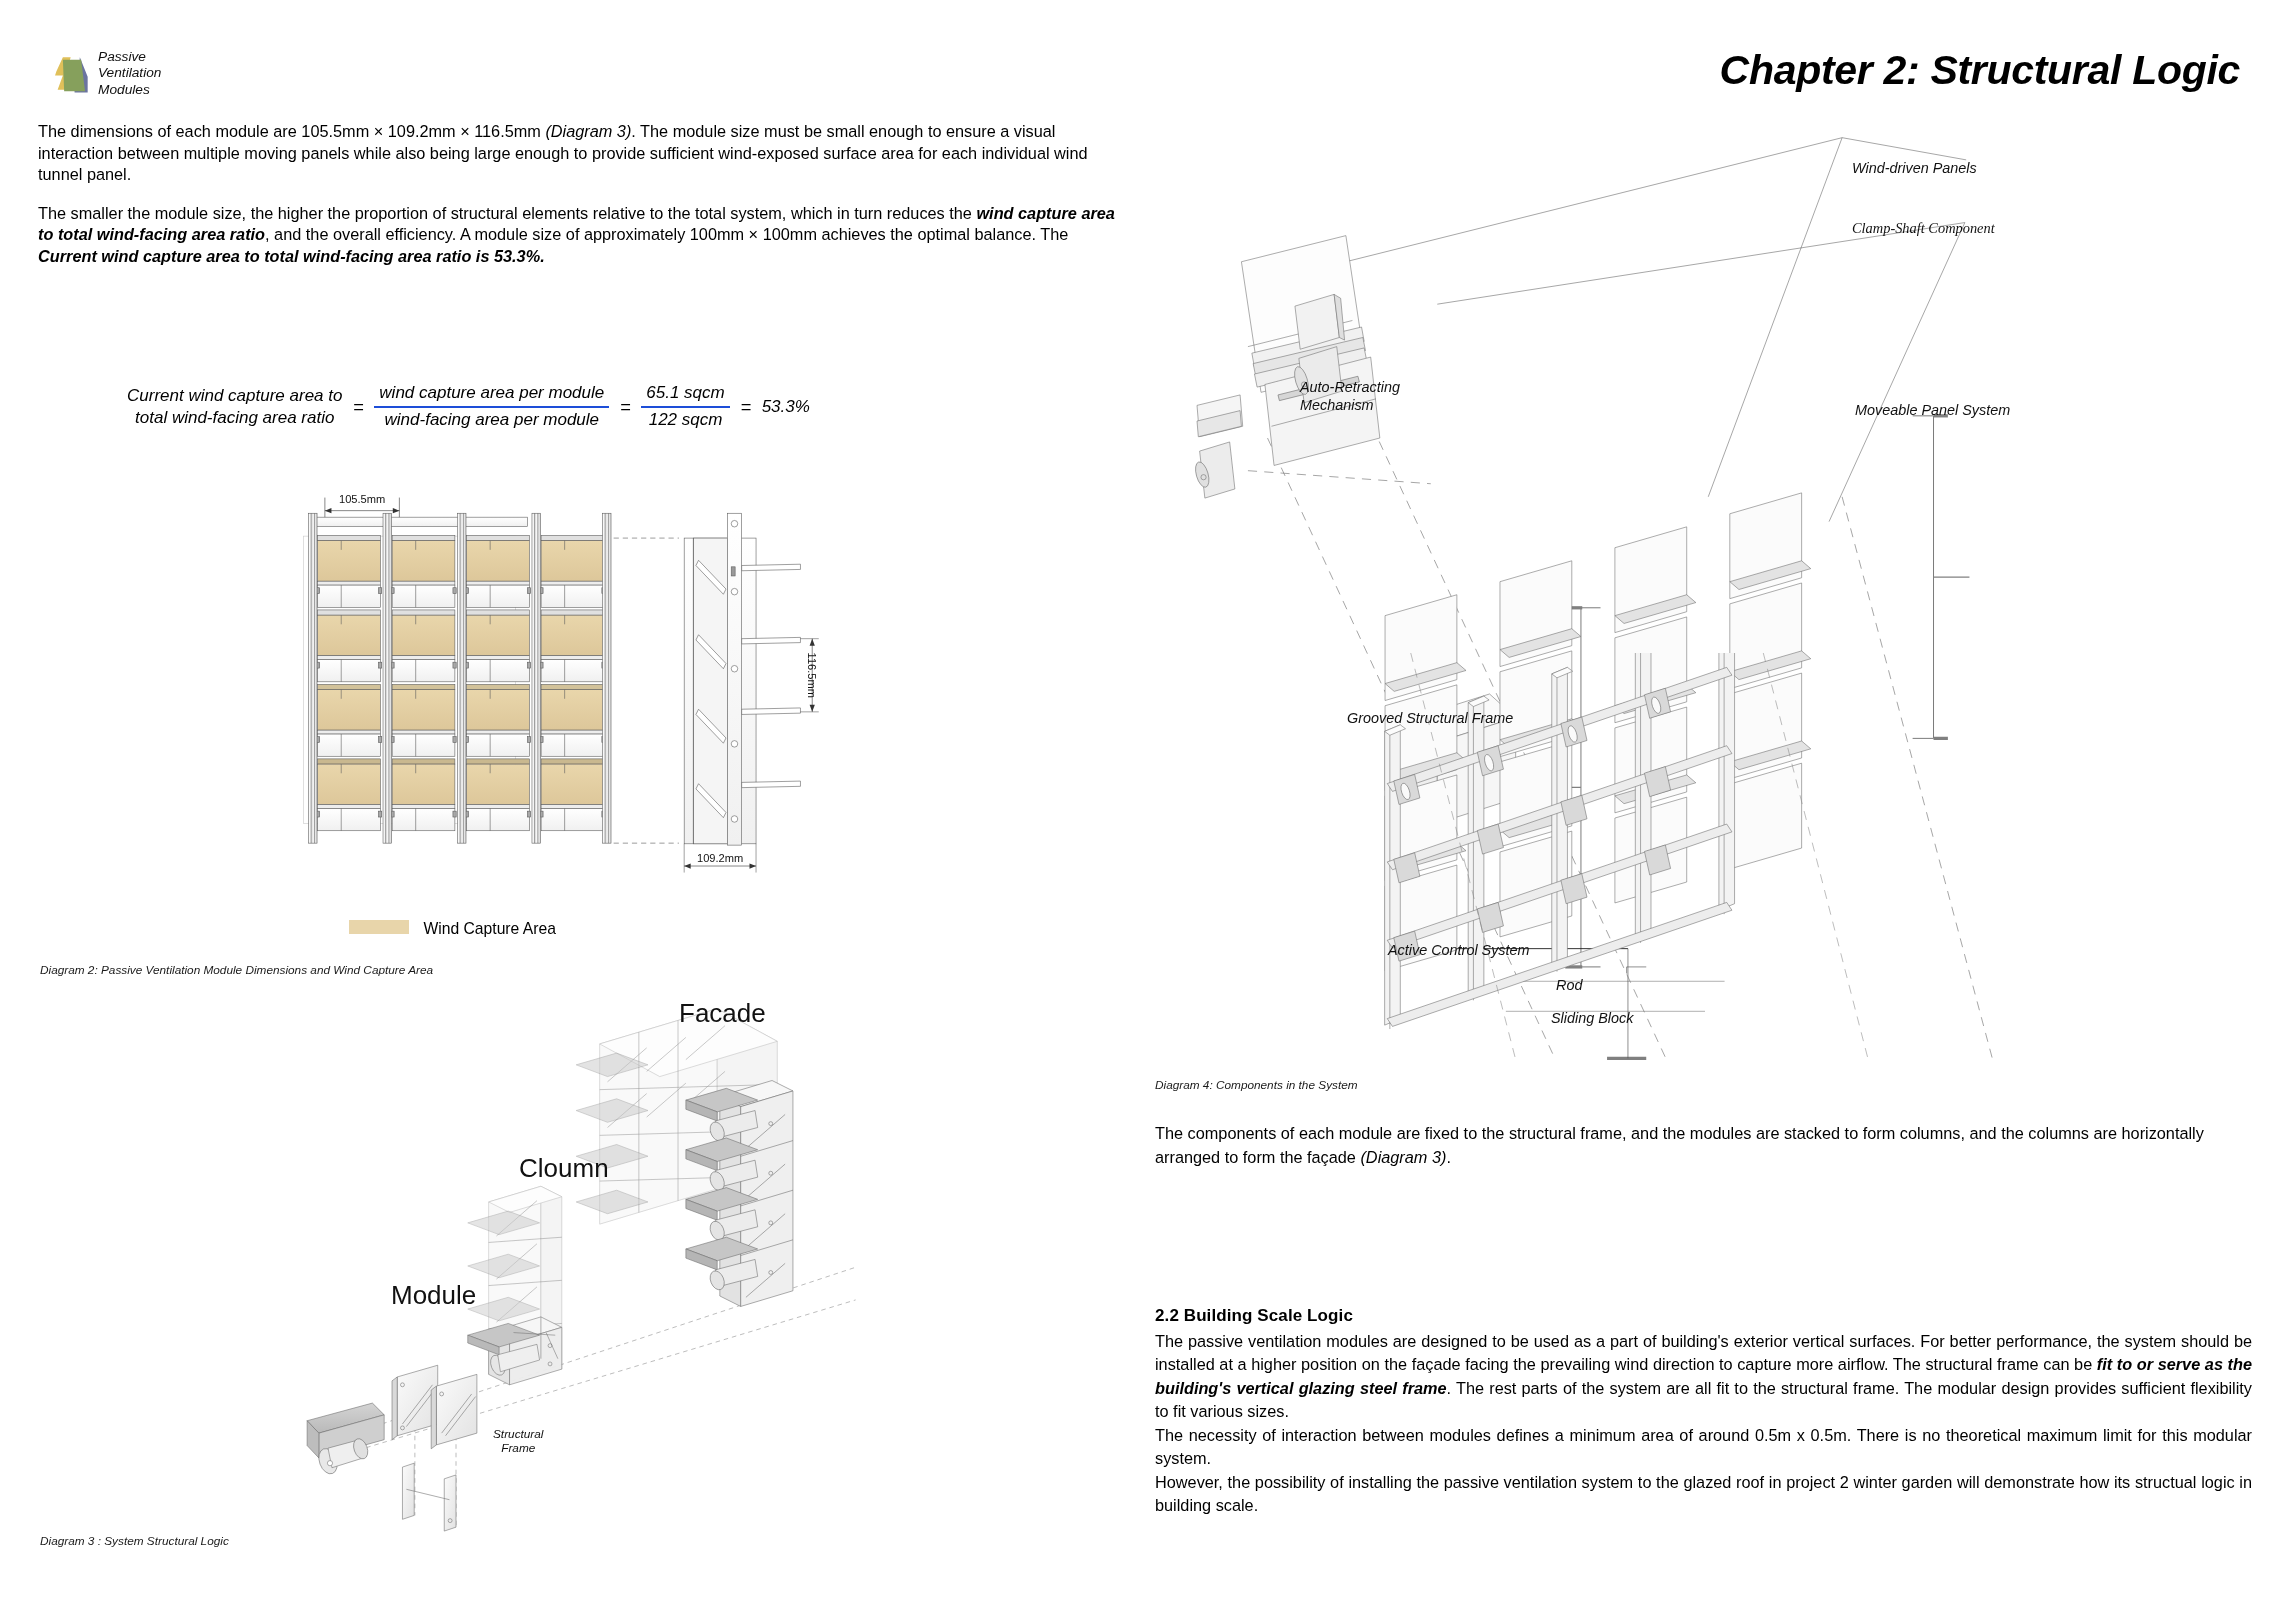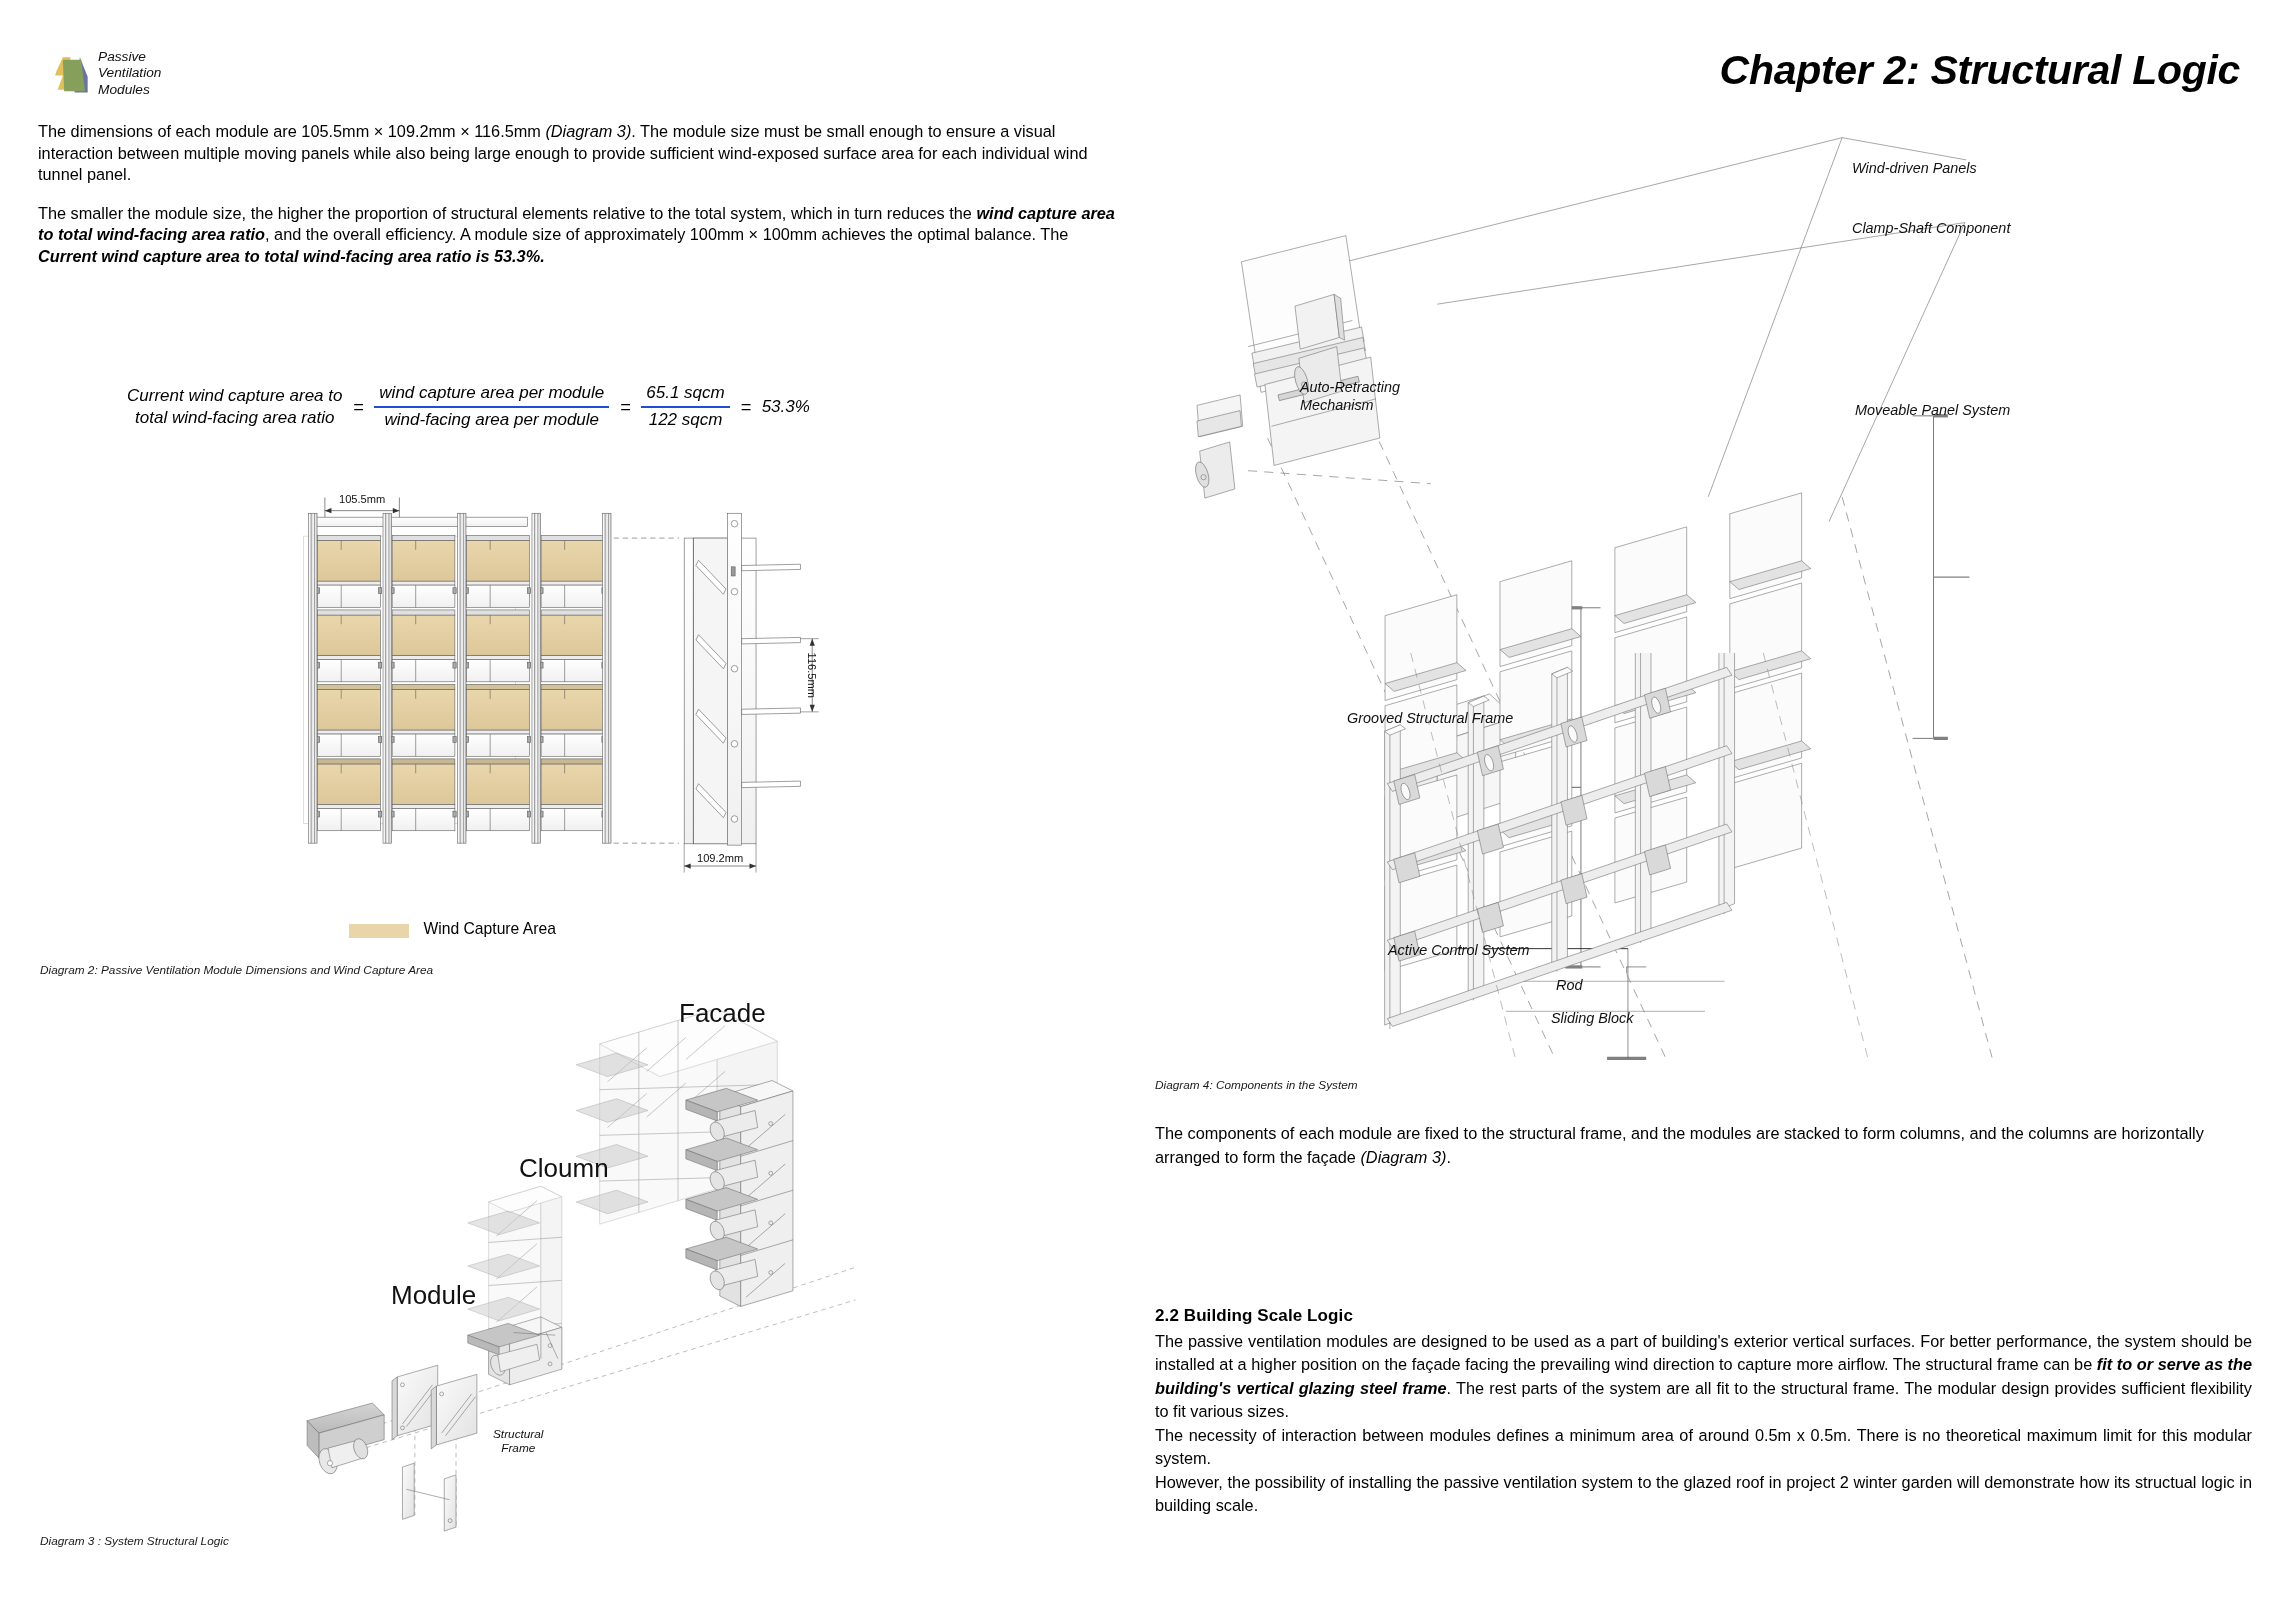--- a/index.html
+++ b/index.html
@@ -33,21 +33,21 @@
       font-style:italic;font-weight:normal;font-size:17px;}
   #formula .lhs{text-align:center;line-height:22px;}
   #formula .eq{margin:0 10.5px;font-size:18.3px;}
   .frac{display:inline-block;text-align:center;}
   .frac .num{padding:0 5.2px 2.6px;}
   .frac .den{padding:2.6px 5.2px 0;border-top:2px solid #1d4ed8;}
 
   
   #diagram2{position:absolute;left:287px;top:487px;width:601px;height:451px;}
   #d2svg{position:absolute;left:0;top:0;}
-  #legend{position:absolute;left:321px;top:920px;display:flex;align-items:flex-end;padding-left:28px;}
+  #legend{position:absolute;left:321px;top:920px;display:flex;align-items:flex-start;padding-left:28px;}
   #legend .sw{width:60px;height:14.4px;background:#e8d5aa;}
   #legend .lbl{margin-left:14.4px;font-size:15.7px;}
 
   .caption{font-size:11.8px;font-style:italic;color:#1a1a1a;position:absolute;}
   #cap2{left:40px;top:963px;}
   #cap3{left:40px;top:1534px;}
   #cap4{left:1155px;top:1078px;}
 
   
   #diagram3{position:absolute;left:281px;top:993px;width:653px;height:542px;}
@@ -56,21 +56,21 @@
   #lab-column{left:519px;top:1153px;}
   #lab-module{left:391px;top:1280px;}
   #lab-sframe{left:493px;top:1427px;font-size:11.8px;font-style:italic;
      line-height:14.4px;white-space:pre-line;text-align:center;}
 
   
   #diagram4{position:absolute;left:1150px;top:131px;width:1110px;height:934px;}
   .d4lab{position:absolute;font-size:14.4px;font-style:italic;color:#111;
      white-space:pre-line;line-height:17.6px;}
   #l-wind{left:1852px;top:160px;}
-  #l-clamp{left:1852px;top:220px;}
+  #l-clamp{left:1852px;top:220px;font-family:Liberation Serif, serif;}
   #l-auto{left:1300px;top:379px;}
   #l-move{left:1855px;top:402px;}
   #l-groove{left:1347px;top:710px;}
   #l-active{left:1388px;top:942px;}
   #l-rod{left:1556px;top:977px;}
   #l-slide{left:1551px;top:1010px;}
 
   
   #right-col{position:absolute;left:1155px;top:1122px;width:1097px;}
   #right-col .para{font-size:16.3px;line-height:23.5px;}

